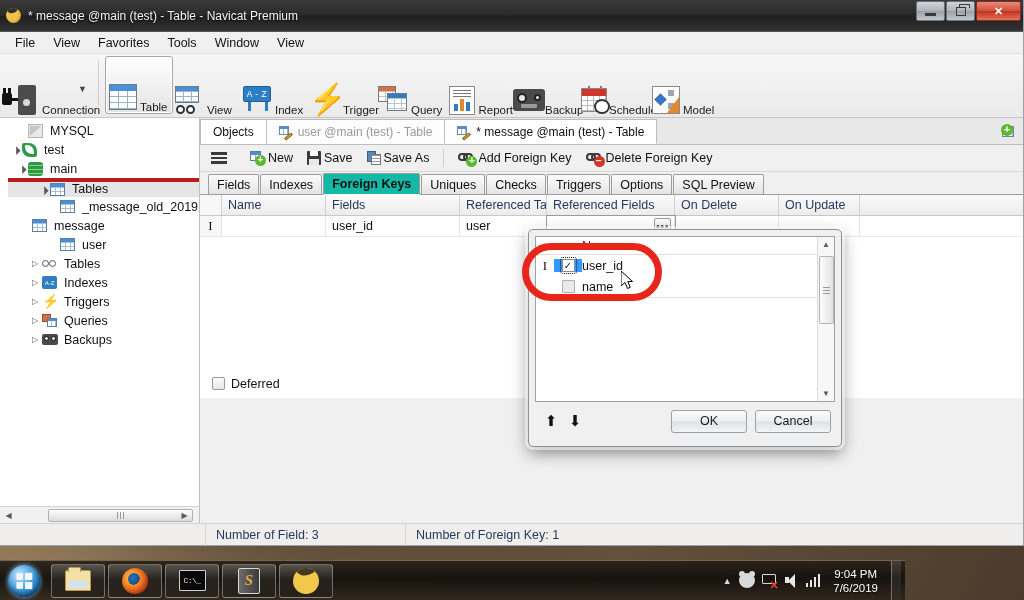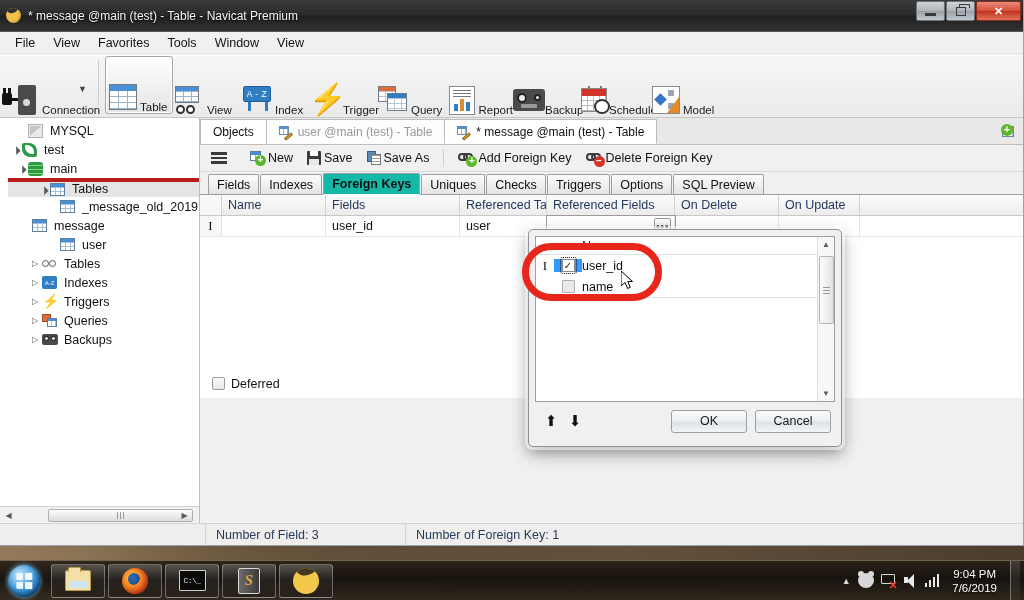--- a/index.html
+++ b/index.html
@@ -417,21 +417,21 @@
     position:absolute; left: 522px; top: 243px; width: 140px; height: 58px;
     border: 7px solid #e8251b; border-radius: 30px; pointer-events:none;
   }
   
   .cursor {
     position:absolute; left: 621px; top: 271px; width: 14px; height: 20px;
     pointer-events:none;
   }
   
   .taskbar {
-    position:absolute; left:0; bottom:0; width:1024px; height: 40px;
+    position:absolute; left:0; bottom:0; width:905px; height: 40px;
     background: linear-gradient(to bottom, rgba(40,32,24,.92) 0%, rgba(20,16,12,.96) 45%, rgba(46,38,28,.95) 100%);
     border-top: 1px solid rgba(180,160,130,.5);
     display:flex; align-items:center;
   }
   .startorb {
     width: 48px; height: 38px; display:flex;align-items:center;justify-content:center; flex:none;
   }
   .startorb .orb {
     width: 32px; height: 32px; border-radius: 50%;
     background: radial-gradient(circle at 35% 30%, #bfe6ff 0%, #4aa3e0 45%, #0a5a9c 80%, #063b68 100%);

